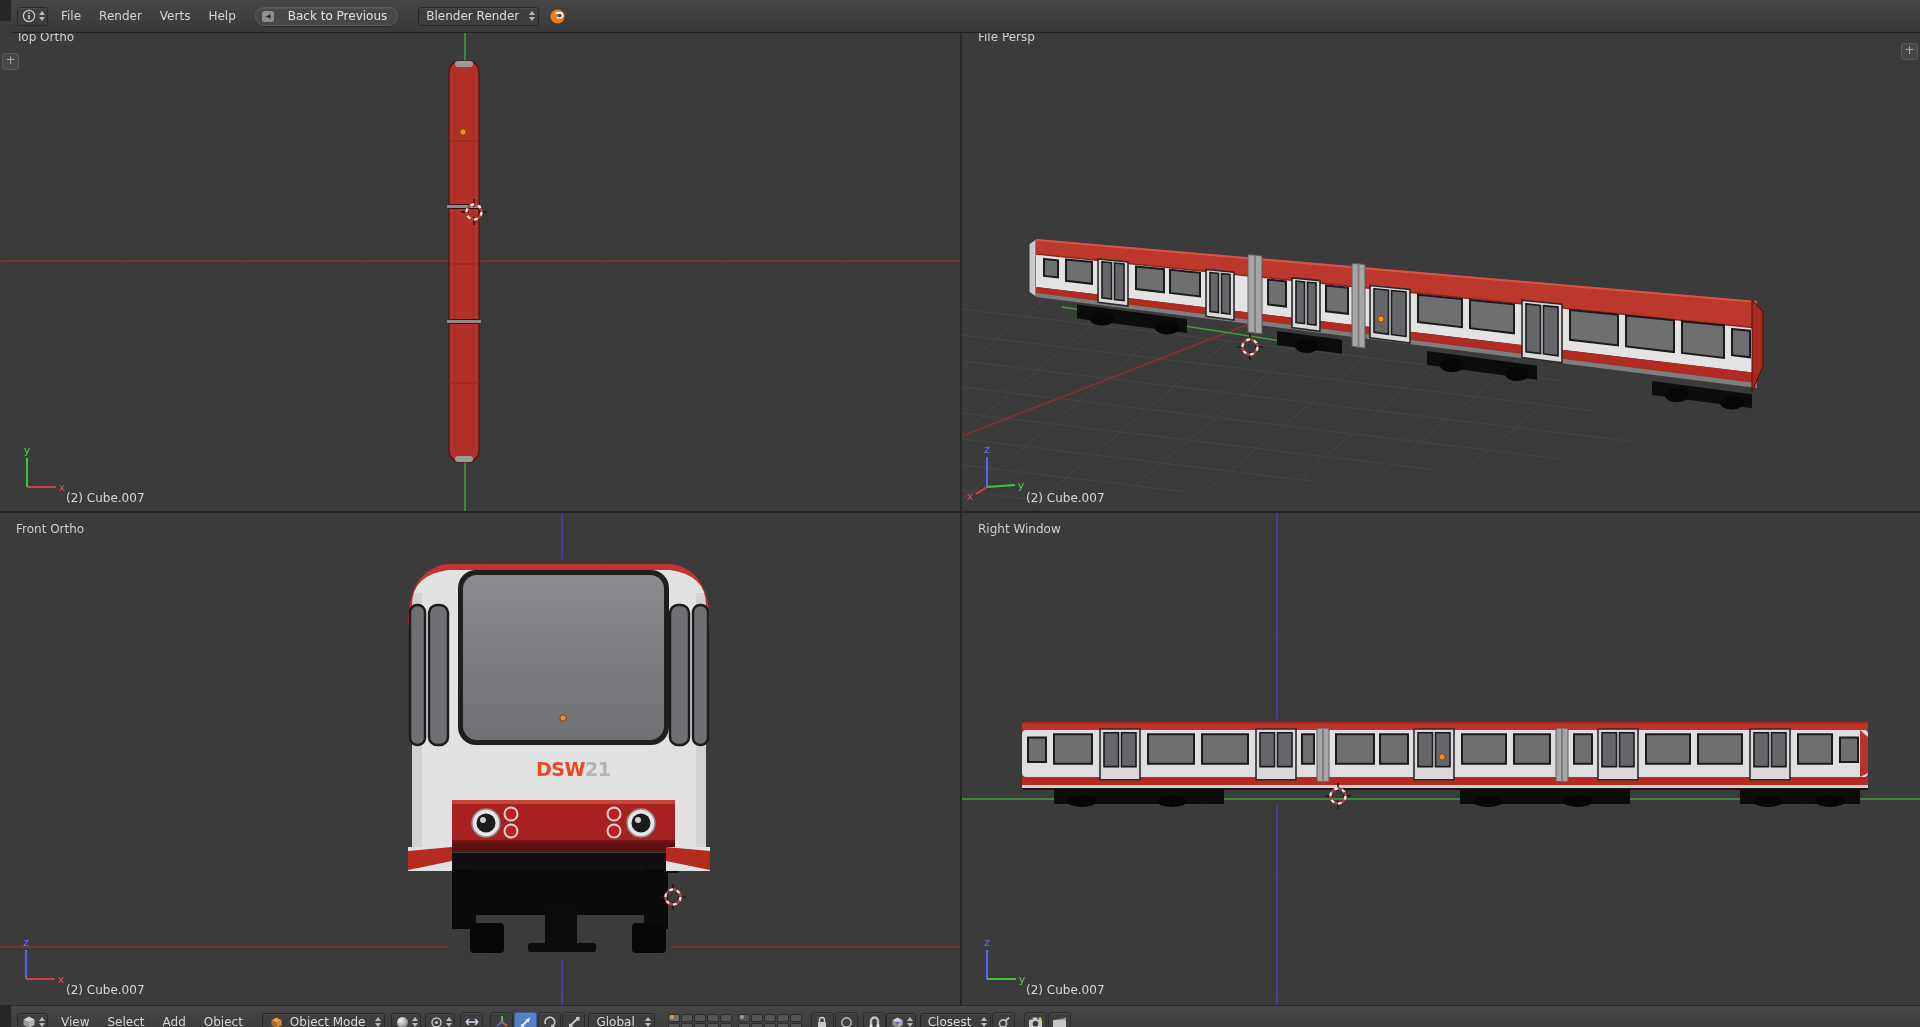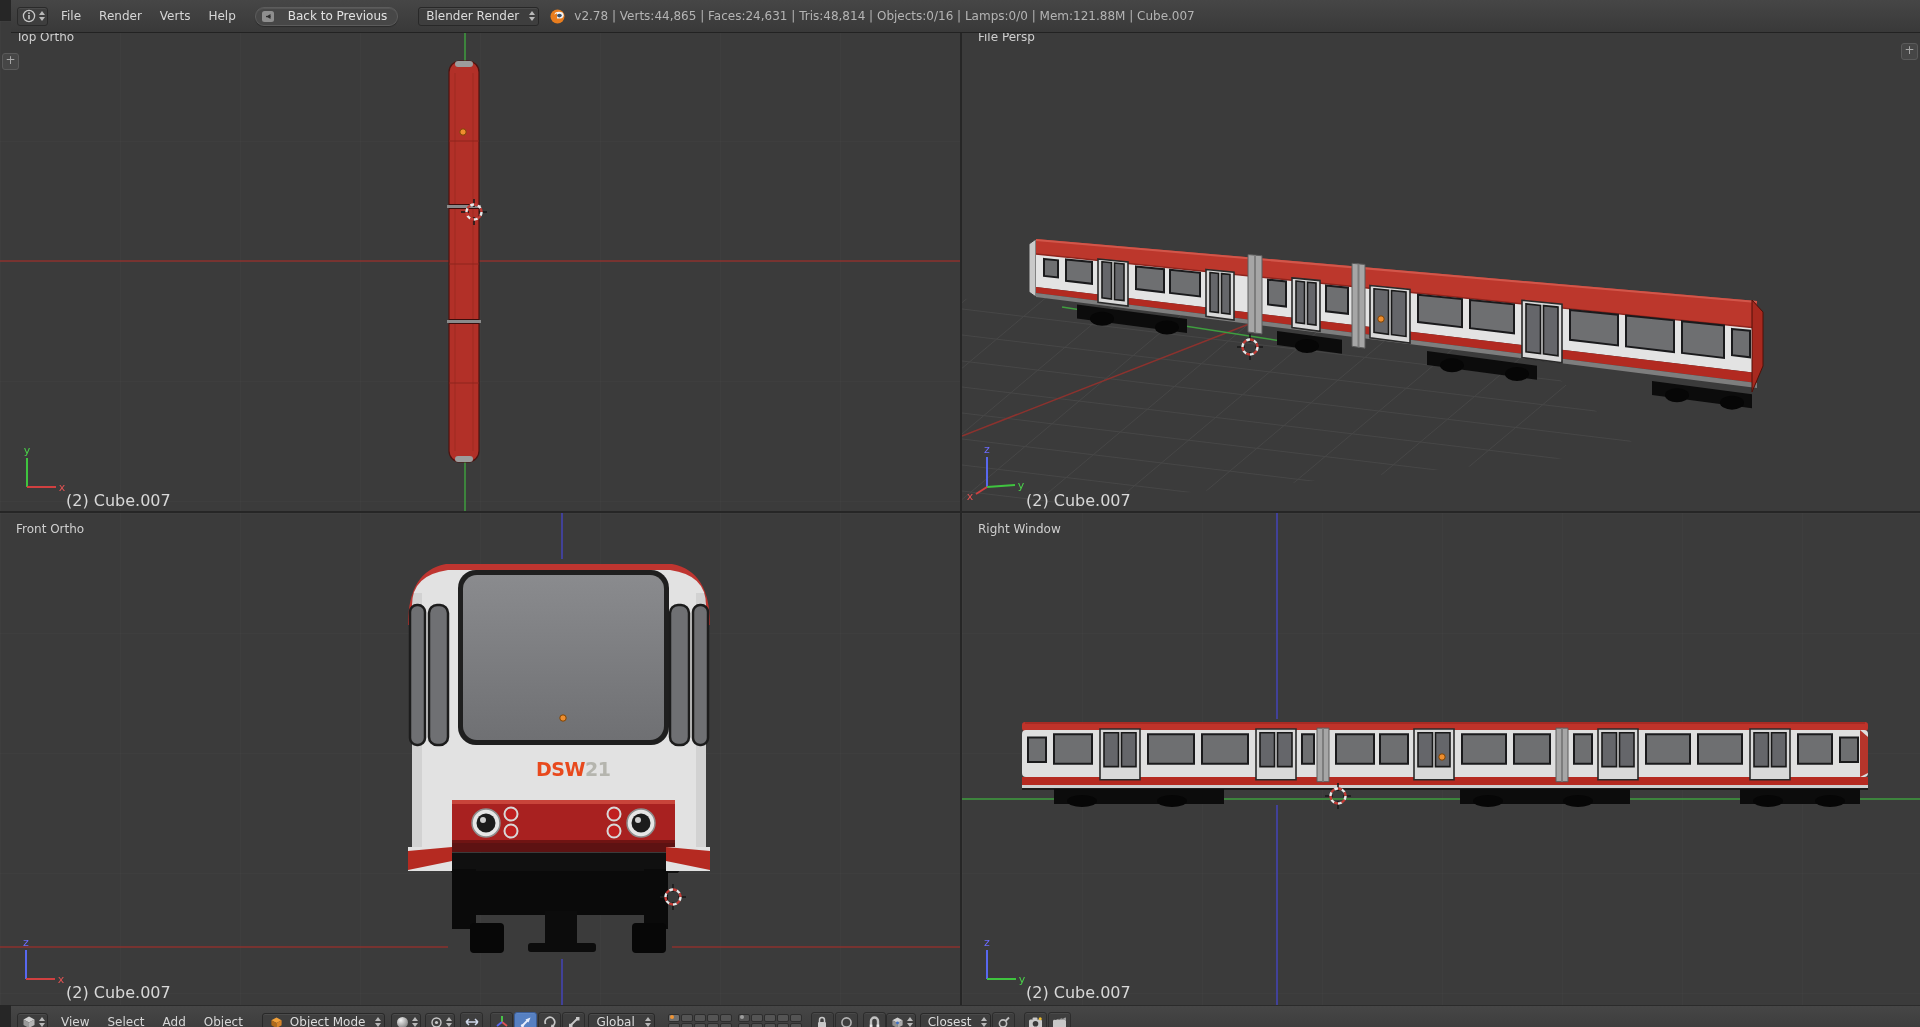--- a/index.html
+++ b/index.html
@@ -28,21 +28,21 @@
   .tbtn{display:flex;align-items:center;justify-content:center;width:21px;height:18px;background:#3e3e3e;
         border:1px solid #2c2c2c;border-radius:3px;margin-left:1px;box-shadow:inset 0 1px 0 rgba(255,255,255,.06);}
   .tbtn.active{background:#5680c2;border-color:#3a5c96;}
   .vp{position:absolute;background:#3b3b3b;overflow:hidden;}
   #vp-a{left:0;top:21px;width:960px;height:490px;}
   #vp-b{left:962px;top:21px;width:958px;height:490px;}
   #vp-c{left:0;top:513px;width:960px;height:492px;}
   #vp-d{left:962px;top:513px;width:958px;height:492px;}
   .vp svg.canvas{position:absolute;left:0;top:0;}
   .vp-label{position:absolute;left:16px;top:9px;font-size:12px;color:#cfcfcf;z-index:3;}
-  .obj-label{position:absolute;left:66px;top:470px;font-size:16px;color:#d8d8d8;z-index:3;}
+  .obj-label{position:absolute;left:66px;top:470px;font-size:12px;color:#d8d8d8;z-index:3;}
   .plus-handle{position:absolute;width:15px;height:15px;background:#464646;border:1px solid #5a5a5a;
         border-radius:3px;color:#a8a8a8;font-size:12px;line-height:13px;text-align:center;z-index:3;}
   .lgroup{display:grid;grid-template-columns:repeat(5,12px);grid-auto-rows:8px;gap:1px;margin-left:3px;}
   .lcell{background:#545454;border:1px solid #2d2d2d;border-radius:2px;position:relative;}
   .lcell.on{background:#6f6f6f;}
   .ldot{position:absolute;left:1px;top:0px;width:4px;height:4px;border-radius:50%;}
   .ldot.orange{background:#f09434;}
   .ldot.gray{background:#9d9d9d;}
   .icon{display:inline-block;vertical-align:middle;}
 </style>
@@ -85,21 +85,20 @@
           <i class="dn"></i>
         </span>
     </div>
     <div class="gap"></div>
     <svg class="icon" width="17" height="17" viewBox="0 0 17 17">
       <circle cx="8.5" cy="8.5" r="7" fill="#e87d1e"></circle>
       <ellipse cx="10" cy="7.2" rx="4.6" ry="3.4" fill="#f4f4f4"></ellipse>
       <ellipse cx="10.4" cy="7.6" rx="2.4" ry="1.8" fill="#35506e"></ellipse>
       <path d="M1.5 8.5 L8 5.2 L8 11.8 Z" fill="#e87d1e"></path>
     </svg>
-    <div class="stats">v2.78 | Verts:44,865 | Faces:24,631 | Tris:48,814 | Objects:0/16 | Lamps:0/0 | Mem:121.88M | Cube.007</div>
   </div>
 
   <div id="vp-a" class="vp">
     <svg class="canvas" width="960" height="490">
       <defs>
         <pattern id="gridA" width="120" height="120" patternUnits="userSpaceOnUse">
           <path d="M120 0 L0 0 0 120" fill="none" stroke="#424242" stroke-width="1"></path>
         </pattern>
       </defs>
       <rect width="960" height="490" fill="url(#gridA)"></rect>

